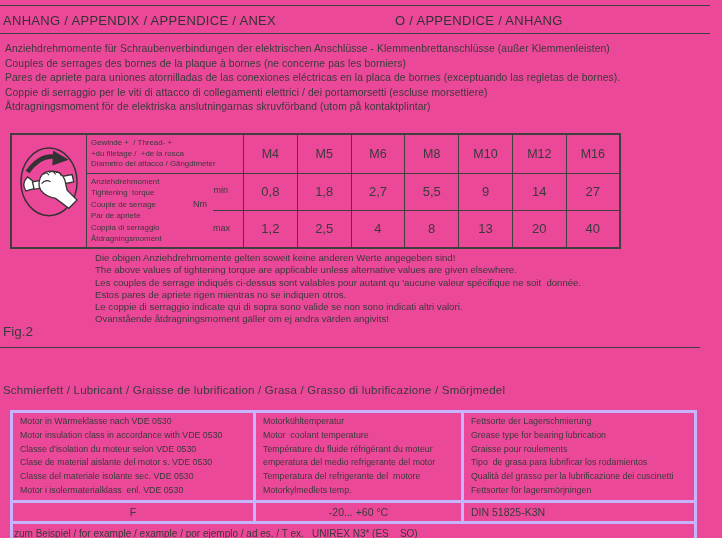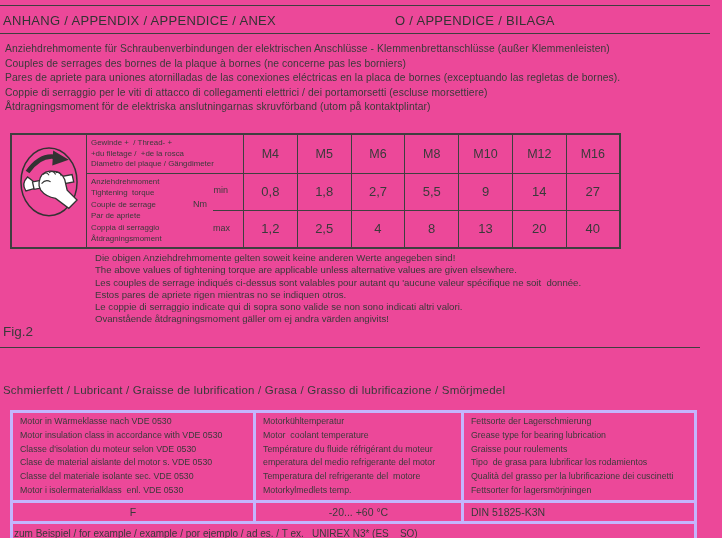--- a/index.html
+++ b/index.html
@@ -51,21 +51,21 @@
 </style>
 </head>
 <body>
 
 <div class="page">
 
   <div class="rule" style="top:5px;left:0;width:710px;"></div>
 
   <div class="title-row">
     <span>ANHANG / APPENDIX / APPENDICE / ANEX</span>
-    <span class="title-right">O / APPENDICE / BILAGA</span>
+    <span class="title-right">O / APPENDICE / ANHANG</span>
   </div>
 
   <div class="rule" style="top:33px;left:0;width:710px;"></div>
 
   <div class="intro">
     <div>Anziehdrehmomente für Schraubenverbindungen der elektrischen Anschlüsse - Klemmenbrettanschlüsse (außer Klemmenleisten)</div>
     <div>Couples de serrages des bornes de la plaque à bornes (ne concerne pas les borniers)</div>
     <div>Pares de apriete para uniones atornilladas de las conexiones eléctricas en la placa de bornes (exceptuando las regletas de bornes).</div>
     <div>Coppie di serraggio per le viti di attacco di collegamenti elettrici / dei portamorsetti (escluse morsettiere)</div>
     <div>Åtdragningsmoment för de elektriska anslutningarnas skruvförband (utom på kontaktplintar)</div>
@@ -84,21 +84,21 @@
           <path d="M28,48 Q30,36 41,35 Q55,34 59,45 L62,58 L74,70 L64,80 L48,68 Q36,66 30,58 Q27,53 28,48 Z" fill="#fff" stroke="#333" stroke-width="1.6"></path>
           <path d="M33,39 Q37,35 40,40" fill="none" stroke="#333" stroke-width="1.3"></path>
           <path d="M40,37 Q45,33 48,39" fill="none" stroke="#333" stroke-width="1.3"></path>
           <path d="M48,37 Q53,34 55,41" fill="none" stroke="#333" stroke-width="1.3"></path>
           <path d="M31,50 Q36,44 42,48" fill="none" stroke="#333" stroke-width="1.3"></path>
         </svg>
       </td>
       <td class="thread-cell">
         <div>Gewinde +&nbsp;&nbsp;/ Thread- +</div>
         <div>+du filetage /&nbsp;&nbsp;+de la rosca</div>
-        <div>Diametro del plaque / Gängdimeter</div>
+        <div>Diametro del attacco / Gängdimeter</div>
       </td>
       <td class="col-head">M4</td>
       <td class="col-head">M5</td>
       <td class="col-head">M6</td>
       <td class="col-head">M8</td>
       <td class="col-head">M10</td>
       <td class="col-head">M12</td>
       <td class="col-head">M16</td>
     </tr>
     <tr style="height:36px;">

